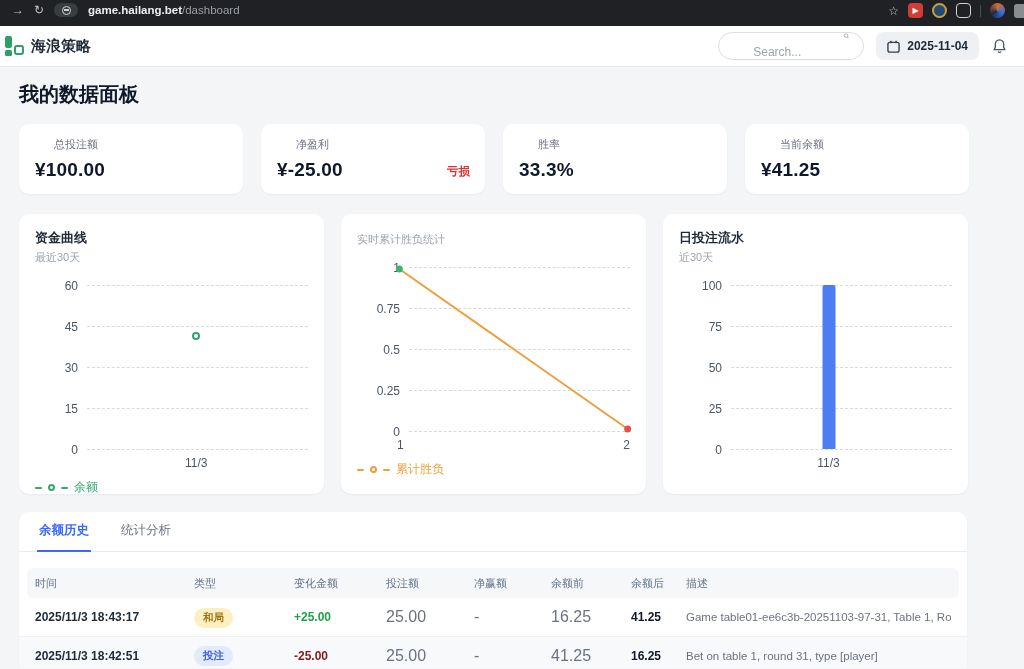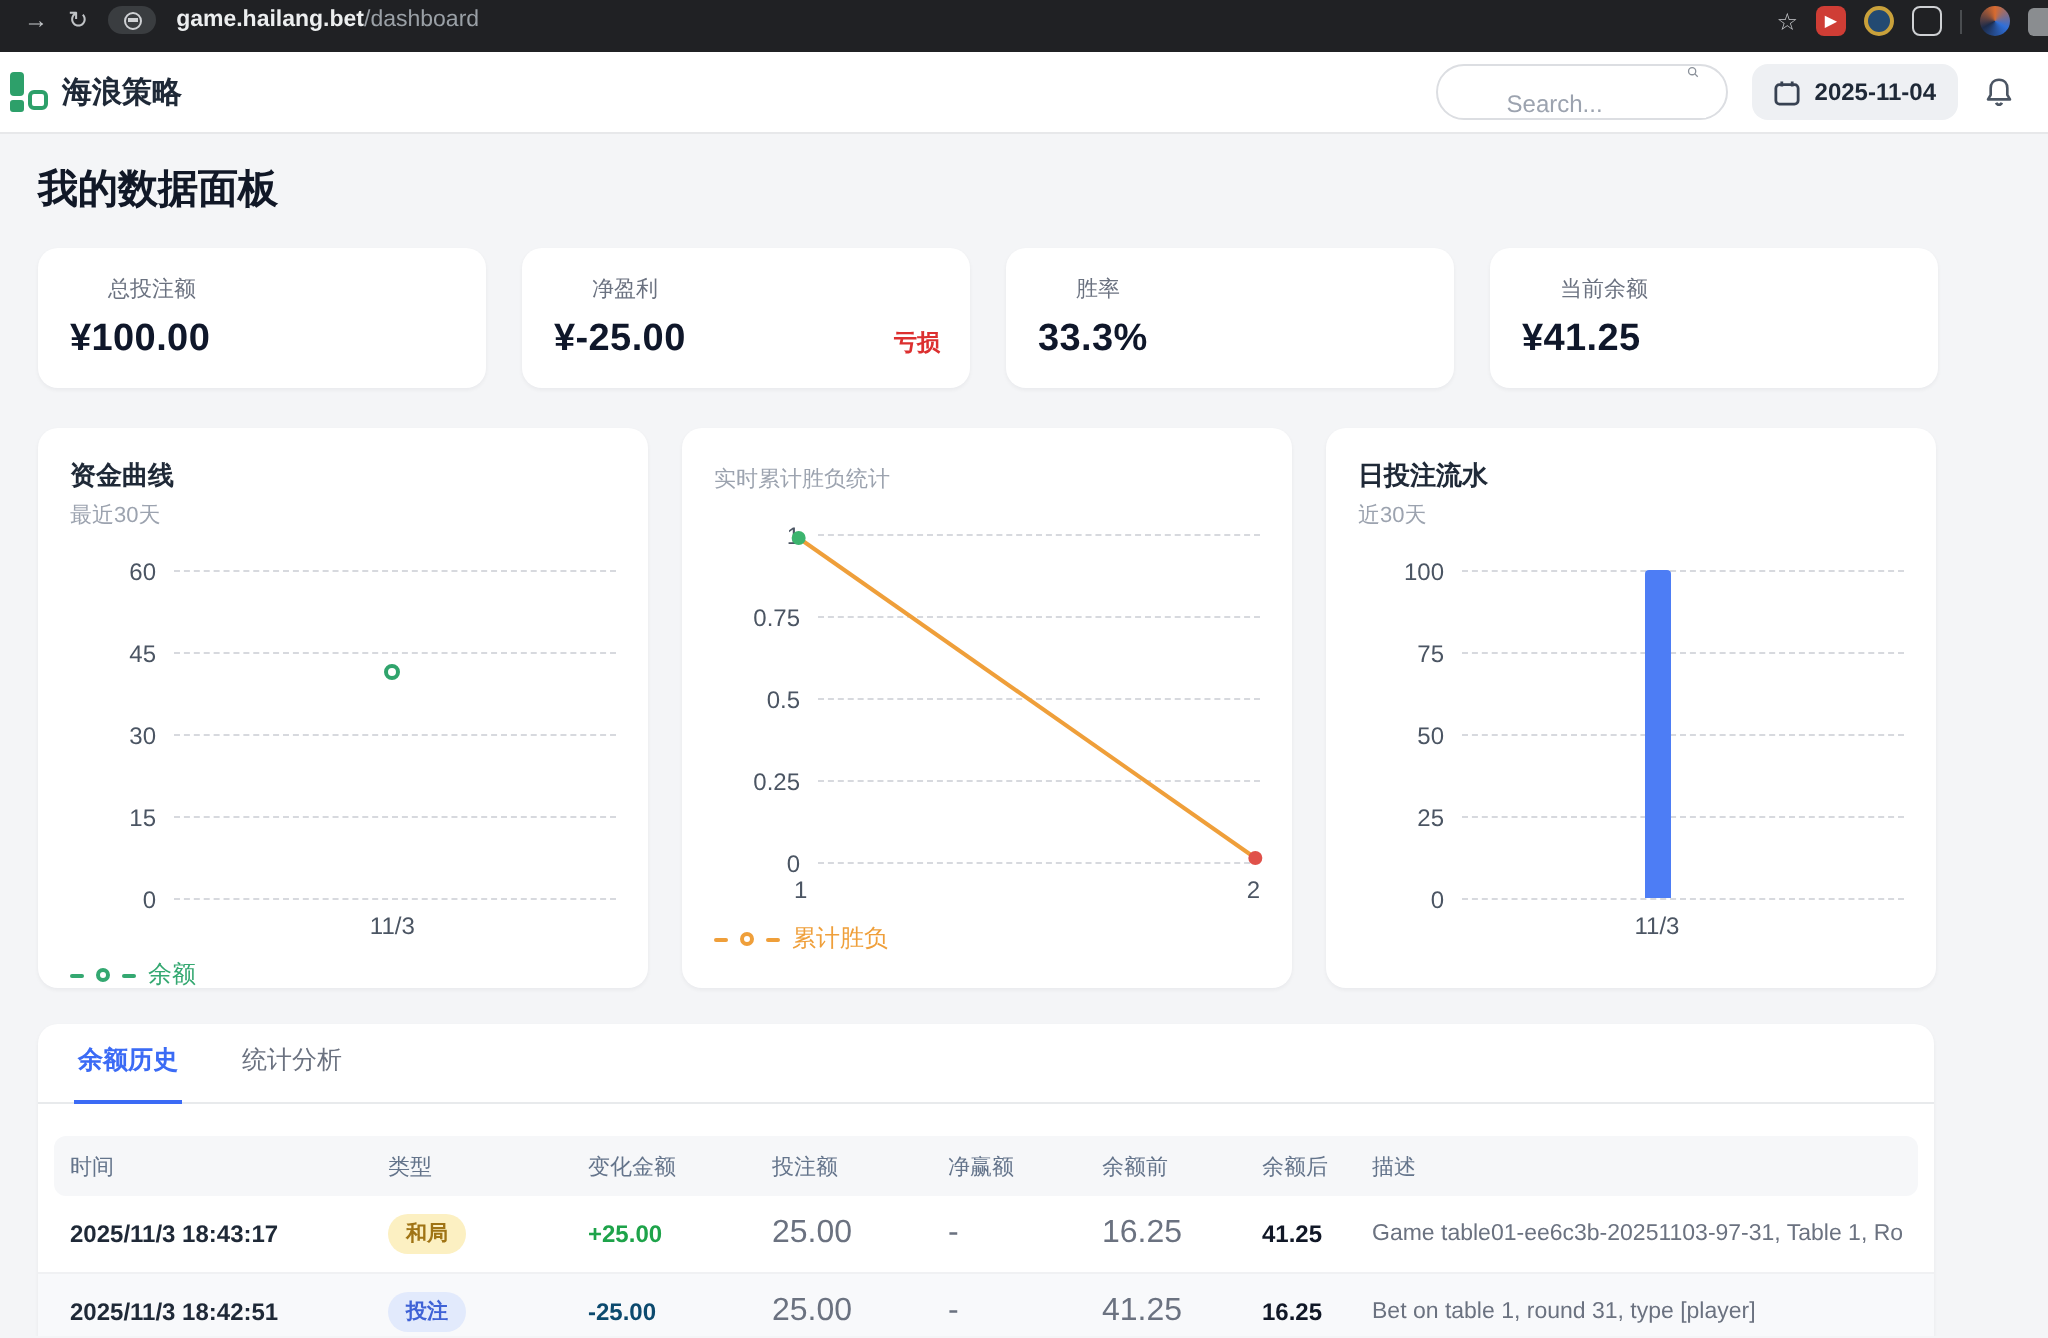--- a/index.html
+++ b/index.html
@@ -82,21 +82,21 @@
   .tbl-grid { display:grid; grid-template-columns:159px 100px 92px 88px 77px 80px 55px minmax(0,1fr); align-items:center; }
   .tbl-head { margin:0 8px; padding:0 8px; height:30px; background:#f6f7f9; border-radius:6px; }
   .tbl-head span { font-size:11px; color:#64748b; }
   .tbl-row { padding:0 16px; height:38px; }
   .tbl-row.alt { background:#f8f9fb; border-top:1px solid #f0f1f3; }
   .cell-time { font-size:12px; font-weight:600; color:#1f2937; }
   .badge { display:inline-block; padding:3px 9px; border-radius:10px; font-size:10.5px; font-weight:700; }
   .badge-draw { background:#fcf0c2; color:#a07415; }
   .badge-bet { background:#e2eafc; color:#3f62d6; }
   .cell-change { font-size:12px; font-weight:700; }
-  .cell-change.pos { color:#1ea34a; } .cell-change.neg { color:#0c4a6e; }
+  .cell-change.pos { color:#1ea34a; } .cell-change.neg { color:#7f1d1d; }
   .cell-dim { font-size:16px; color:#6b7280; }
   .cell-after { font-size:12px; font-weight:700; color:#111827; }
   .cell-desc { font-size:11.5px; color:#6b7280; white-space:nowrap; overflow:hidden; }
 </style>
 </head>
 <body>
 
 <div class="browser-bar">
   <div class="bleft">
     <span class="nav-glyph">→</span>

